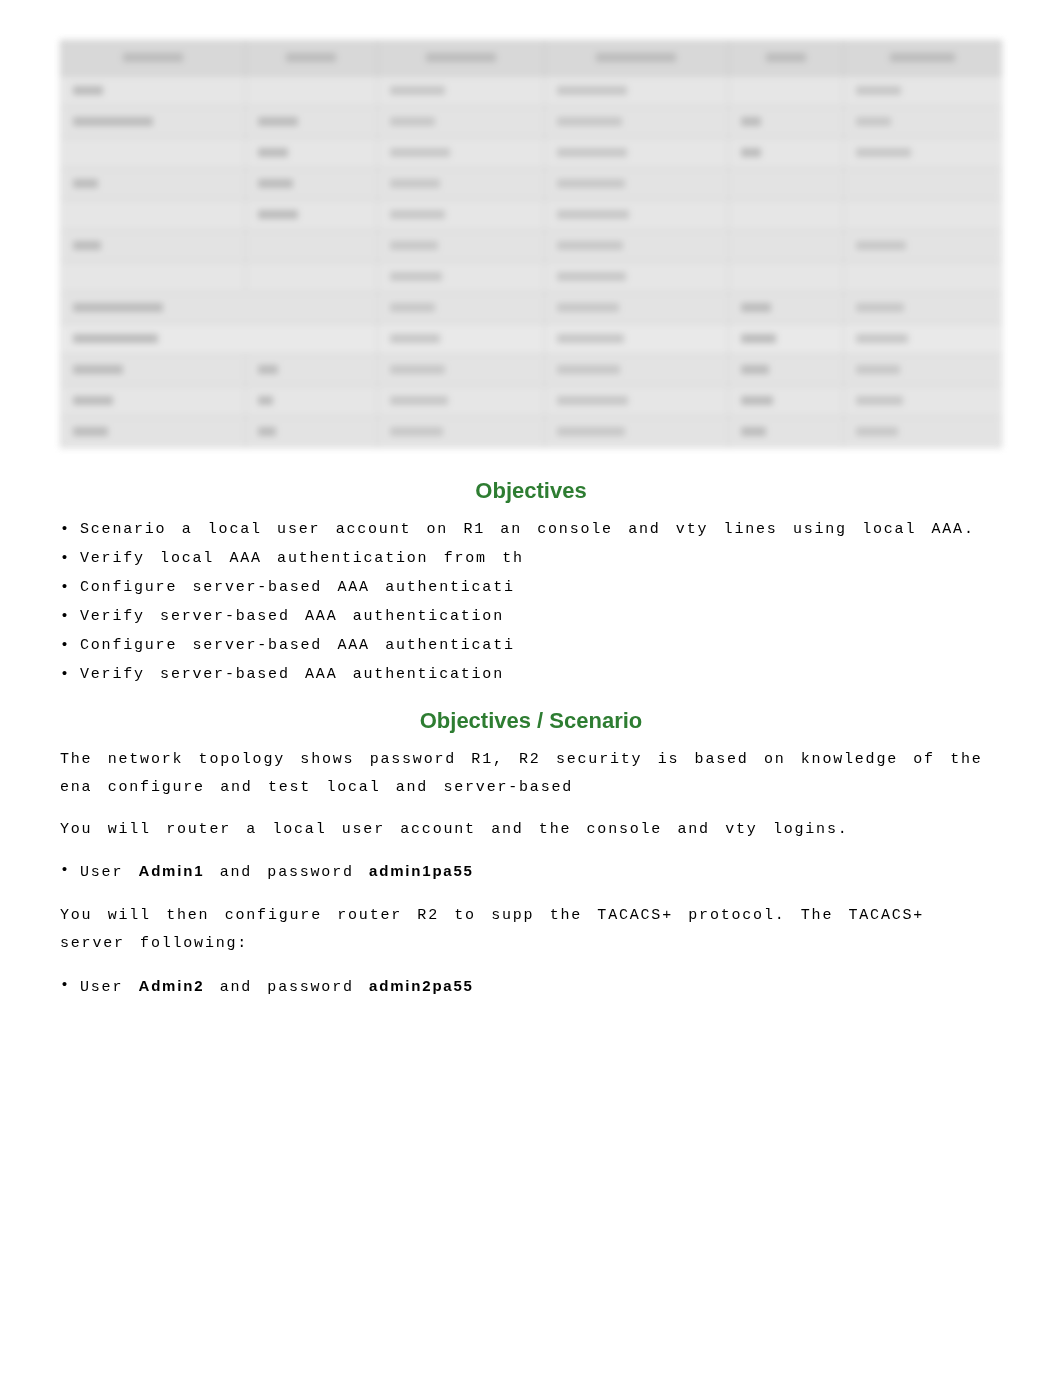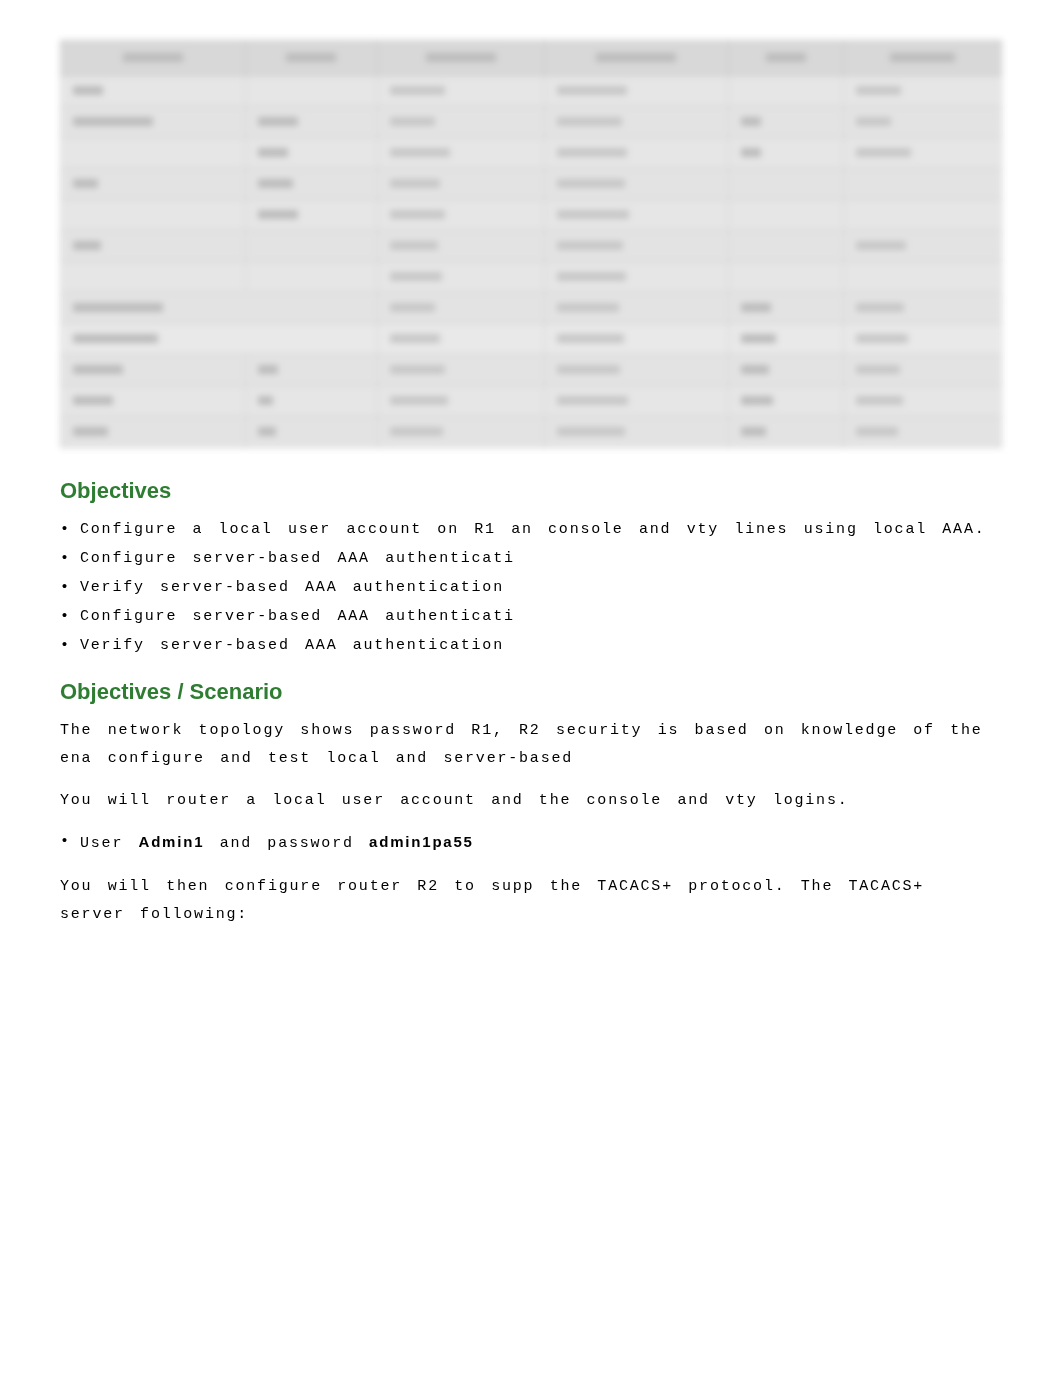--- a/index.html
+++ b/index.html
@@ -49,20 +49,21 @@
       background: #d8d8d8;
     }
 
     
     .section-header {
       color: #2e7d32;
       font-size: 22px;
       font-weight: bold;
       font-family: Arial, sans-serif;
       margin: 20px 0 12px 0;
+      text-align: center;
     }
 
     .bullet-list {
       list-style: none;
       margin: 0 0 16px 0;
       padding: 0;
     }
 
     .bullet-list li {
       line-height: 1.8;
@@ -222,21 +223,24 @@
         <td><span class="cell-bar2" style="width:42px;"></span></td>
       </tr>
     </tbody>
   </table>
 </div>
 
 <h2 class="section-header">Objectives</h2>
 
 <ul class="bullet-list">
   <li>
-    <span>Configure a local user account on R1 an console and vty lines using local AAA.</span>
+    <span>Scenario a local user account on R1 an console and vty lines using local AAA.</span>
+  </li>
+  <li>
+    <span>Verify local AAA authentication from th</span>
   </li>
   <li>
     <span>Configure server-based AAA authenticati</span>
   </li>
   <li>
     <span>Verify server-based AAA authentication</span>
   </li>
   <li>
     <span>Configure server-based AAA authenticati</span>
   </li>
@@ -253,13 +257,16 @@
 
 <ul class="bullet-list">
   <li>
     <span>User </span><span class="highlight-bold">Admin1</span><span> and password </span><span class="highlight-bold">admin1pa55</span>
   </li>
 </ul>
 
 <p class="text-para">You will then configure router R2 to supp the TACACS+ protocol. The TACACS+ server following:</p>
 
 <ul class="bullet-list">
+  <li>
+    <span>User </span><span class="highlight-bold">Admin2</span><span> and password </span><span class="highlight-bold">admin2pa55</span>
+  </li>
 </ul>
 
 </body></html>

